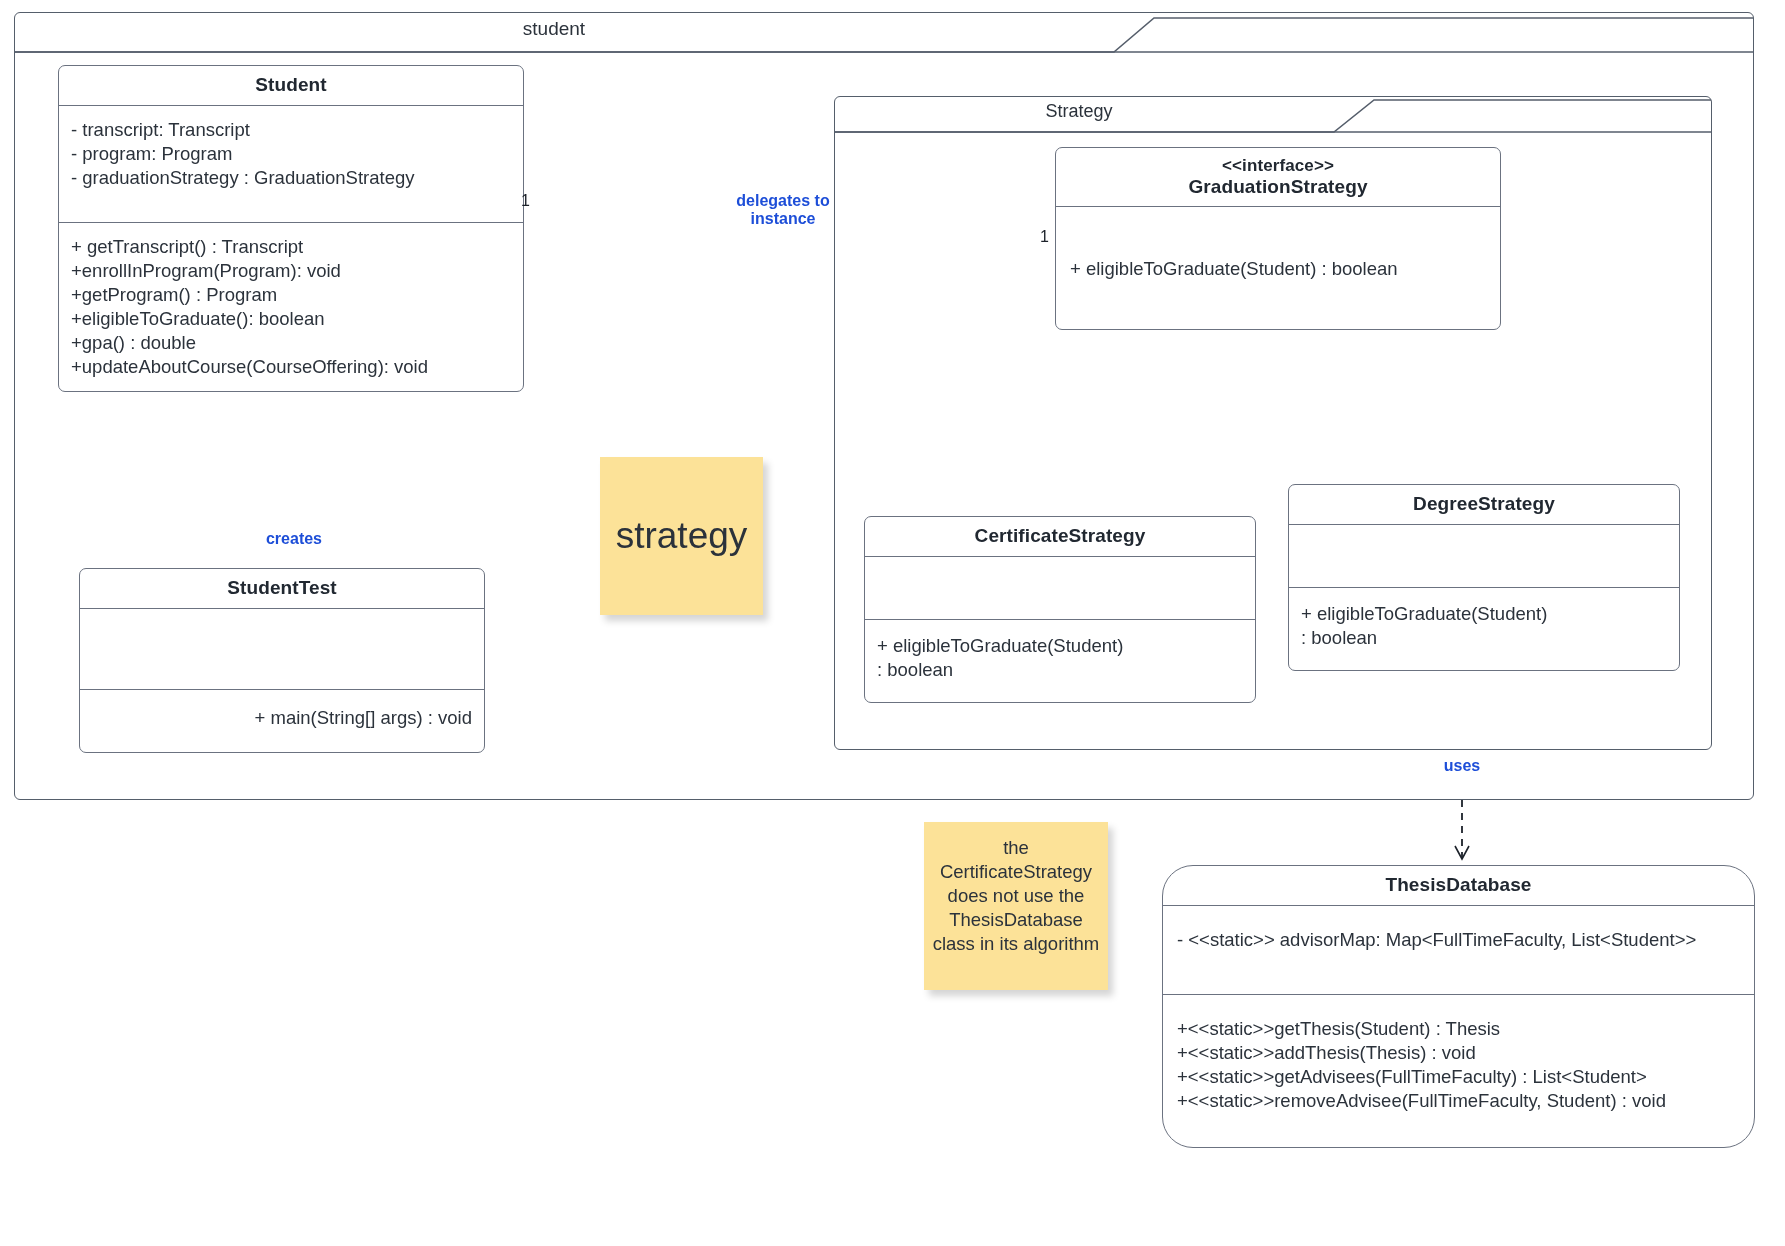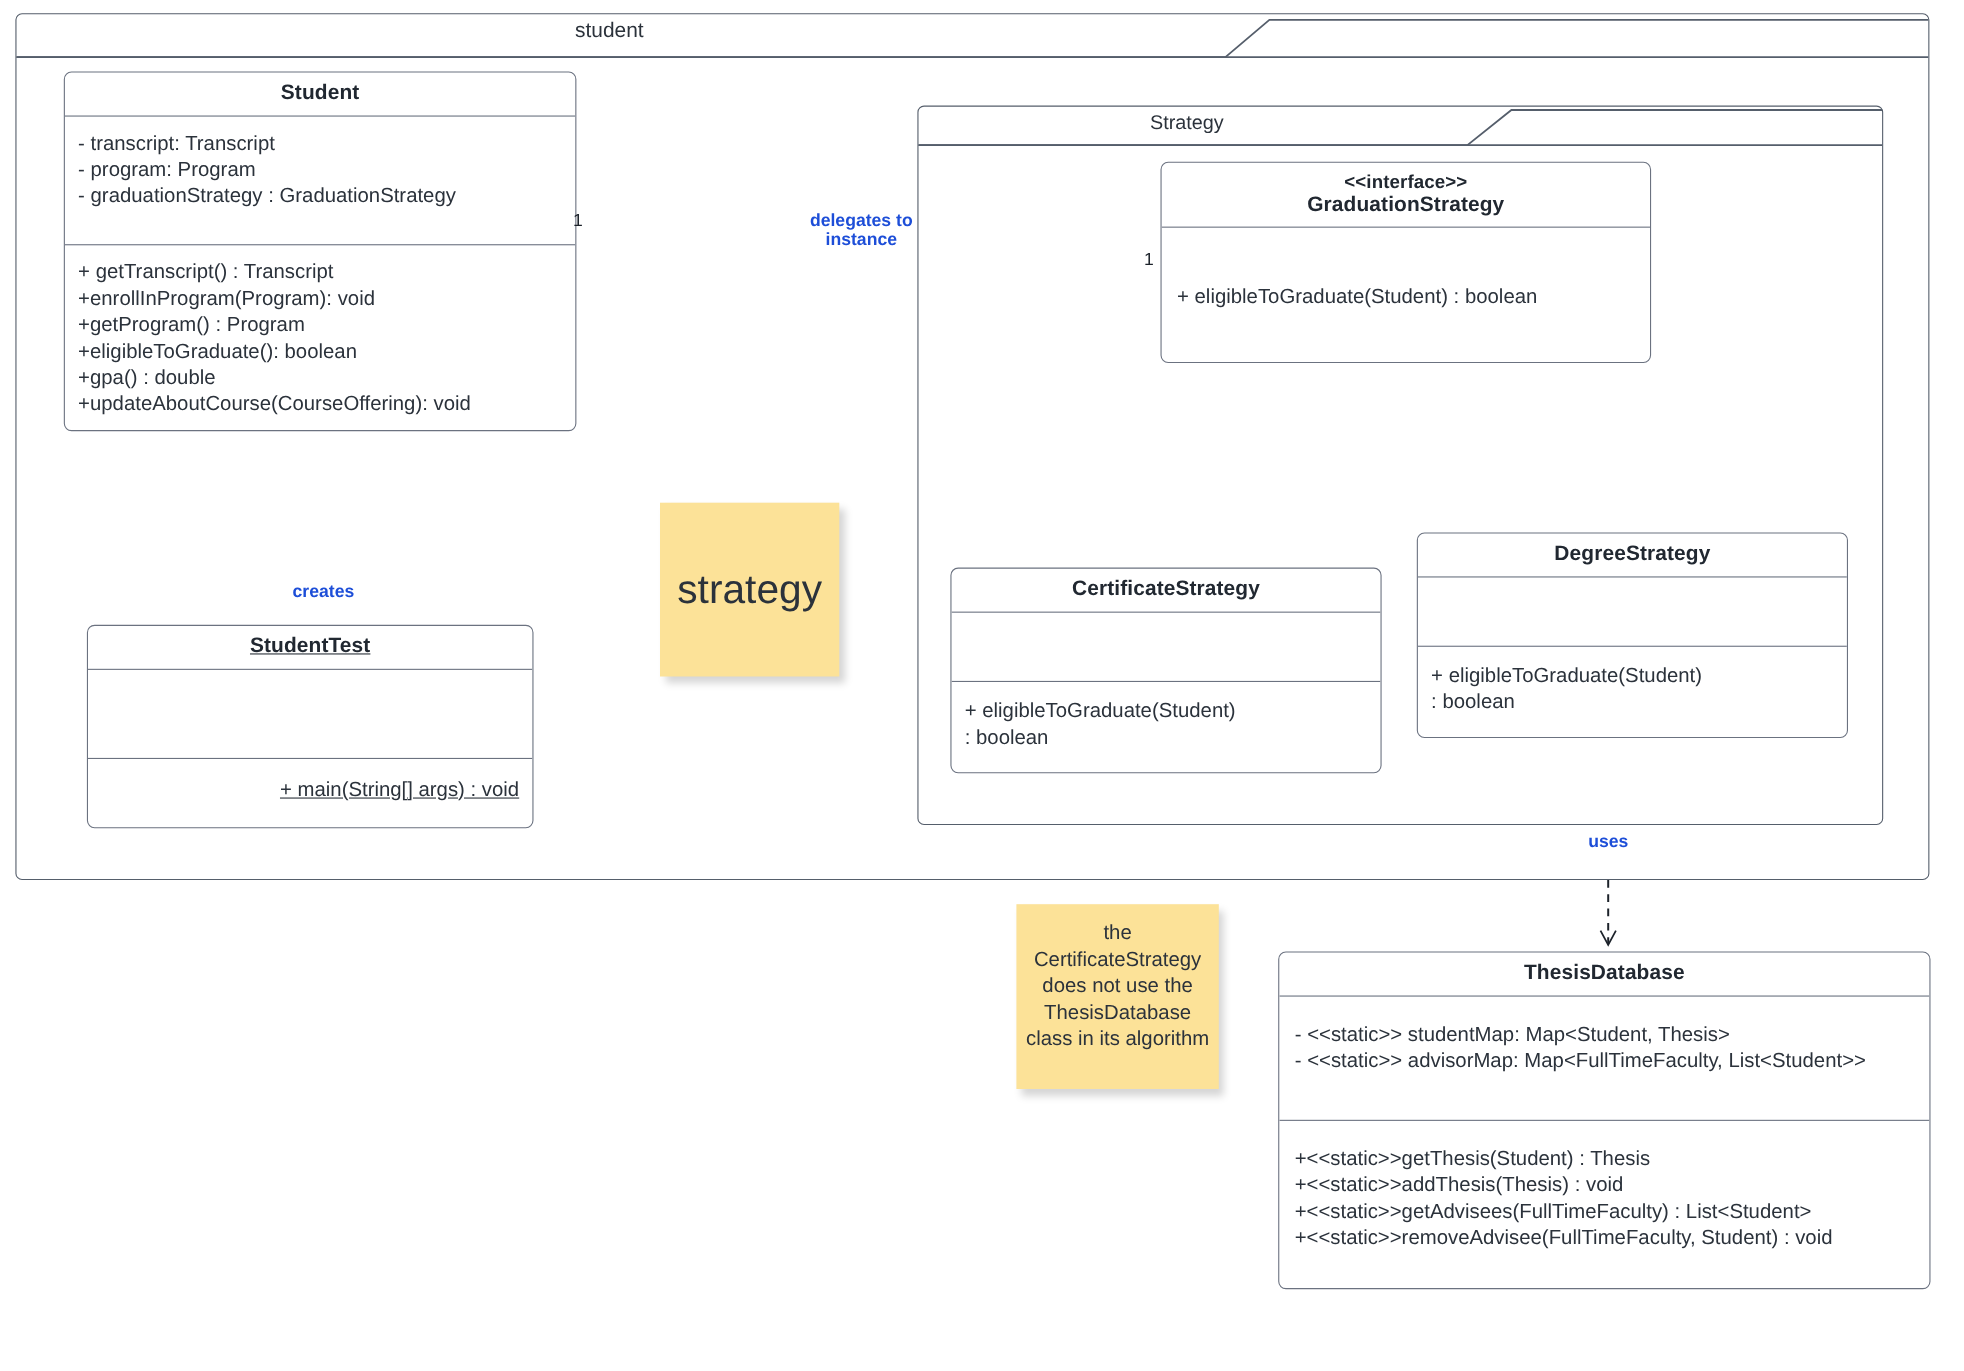--- a/index.html
+++ b/index.html
@@ -181,21 +181,21 @@
 
   <div class="mult" style="left:521px; top:192px;">1</div>
 
   <div class="edge-label" style="left:718px; top:192px; width:130px;">delegates to
 instance</div>
 
   <div class="mult" style="left:1040px; top:228px;">1</div>
 
   <div class="edge-label" style="left:244px; top:530px; width:100px;">creates</div>
 
-  <div class="cls" style="left:79px; top:568px; width:406px;text-decoration:underline;">
+  <div class="cls" style="left:79px; top:568px; width:406px;">
     <div class="cls-title">StudentTest</div>
     <div class="cls-attrs empty" style="height:80px;"></div>
     <div class="cls-ops" style="padding:16px 12px 22px 12px;text-align:right;">
       <div class="row">+ main(String[] args) : void</div>
     </div>
   </div>
 
   <div class="note big" style="left:600px; top:457px; width:163px; height:158px;">
     <span>strategy</span>
   </div>
@@ -226,24 +226,23 @@
       <div class="row">+ eligibleToGraduate(Student) : boolean</div>
     </div>
   </div>
 
   <div class="edge-label" style="left:1420px; top:757px; width:84px;">uses</div>
 
   <div class="note small" style="left:924px; top:822px; width:184px; height:168px;">
     <span>the CertificateStrategy does not use the ThesisDatabase class in its algorithm</span>
   </div>
 
-  <div class="cls" style="left:1162px; top:865px; width:593px;">
+  <div class="cls" style="left:1162px; top:865px; width:593px;border-radius:31px;">
     <div class="cls-title">ThesisDatabase</div>
     <div class="cls-attrs" style="padding:22px 14px 42px 14px;">
-      <div class="row">- &lt;&lt;static&gt;&gt; studentMap: Map&lt;Student, Thesis&gt;</div>
       <div class="row">- &lt;&lt;static&gt;&gt; advisorMap: Map&lt;FullTimeFaculty, List&lt;Student&gt;&gt;</div>
     </div>
     <div class="cls-ops" style="padding:22px 14px 34px 14px;">
       <div class="row">+&lt;&lt;static&gt;&gt;getThesis(Student) : Thesis</div>
       <div class="row">+&lt;&lt;static&gt;&gt;addThesis(Thesis) : void</div>
       <div class="row">+&lt;&lt;static&gt;&gt;getAdvisees(FullTimeFaculty) : List&lt;Student&gt;</div>
       <div class="row">+&lt;&lt;static&gt;&gt;removeAdvisee(FullTimeFaculty, Student) : void</div>
     </div>
   </div>
 

